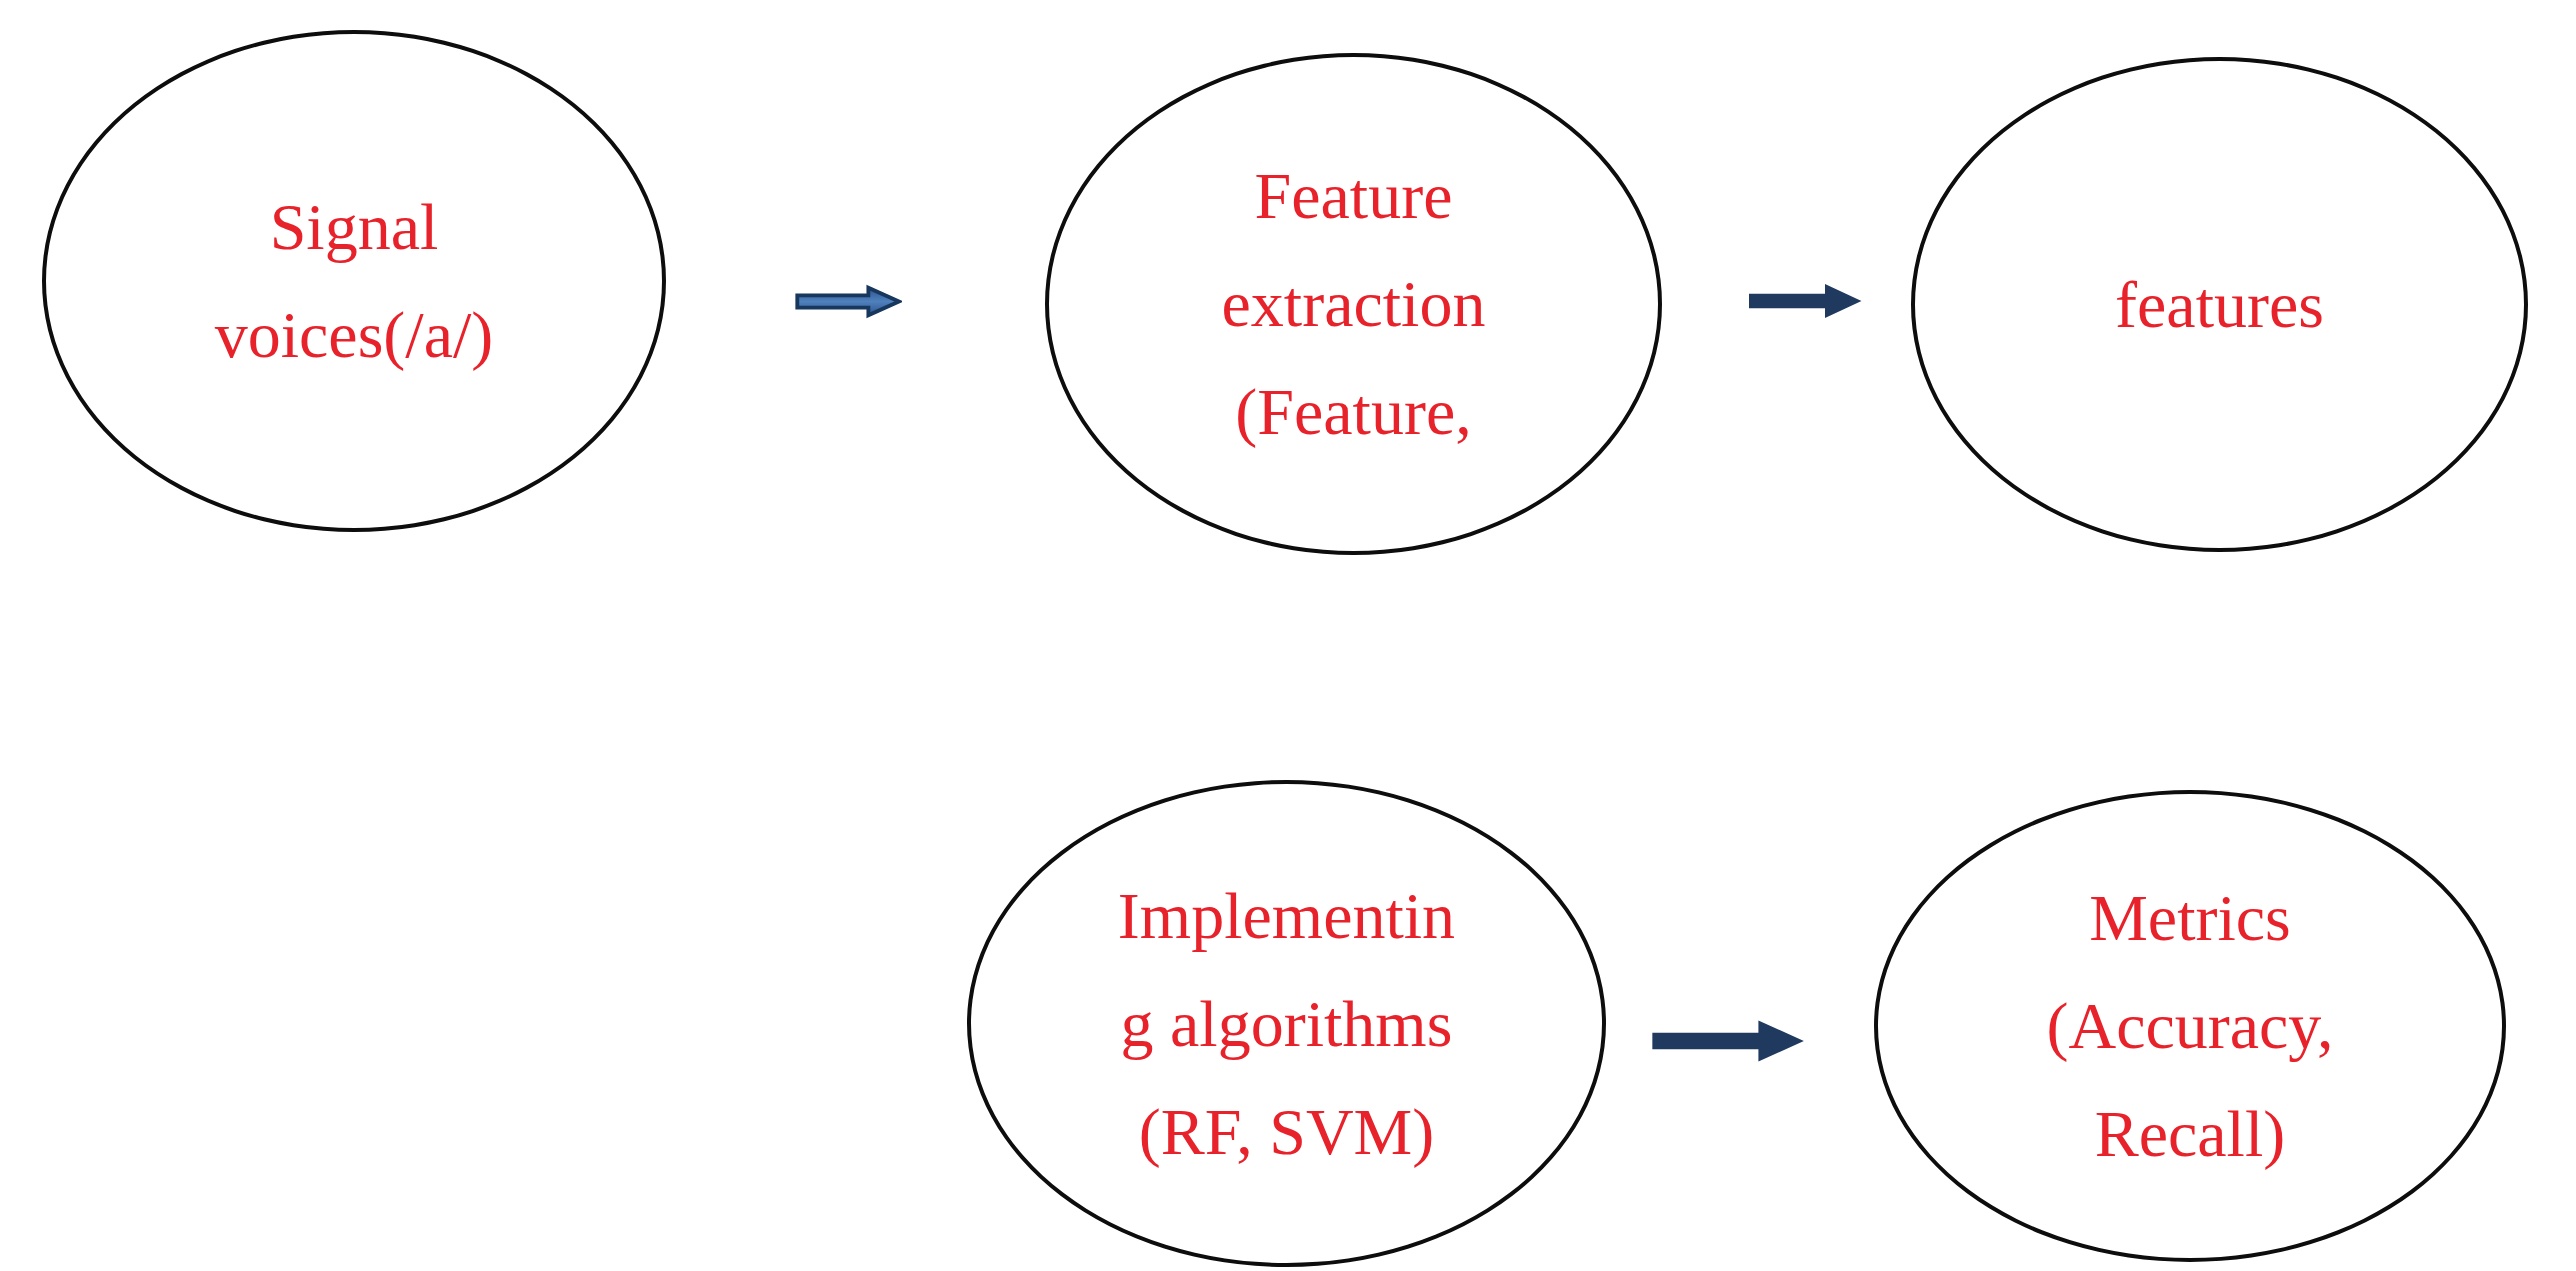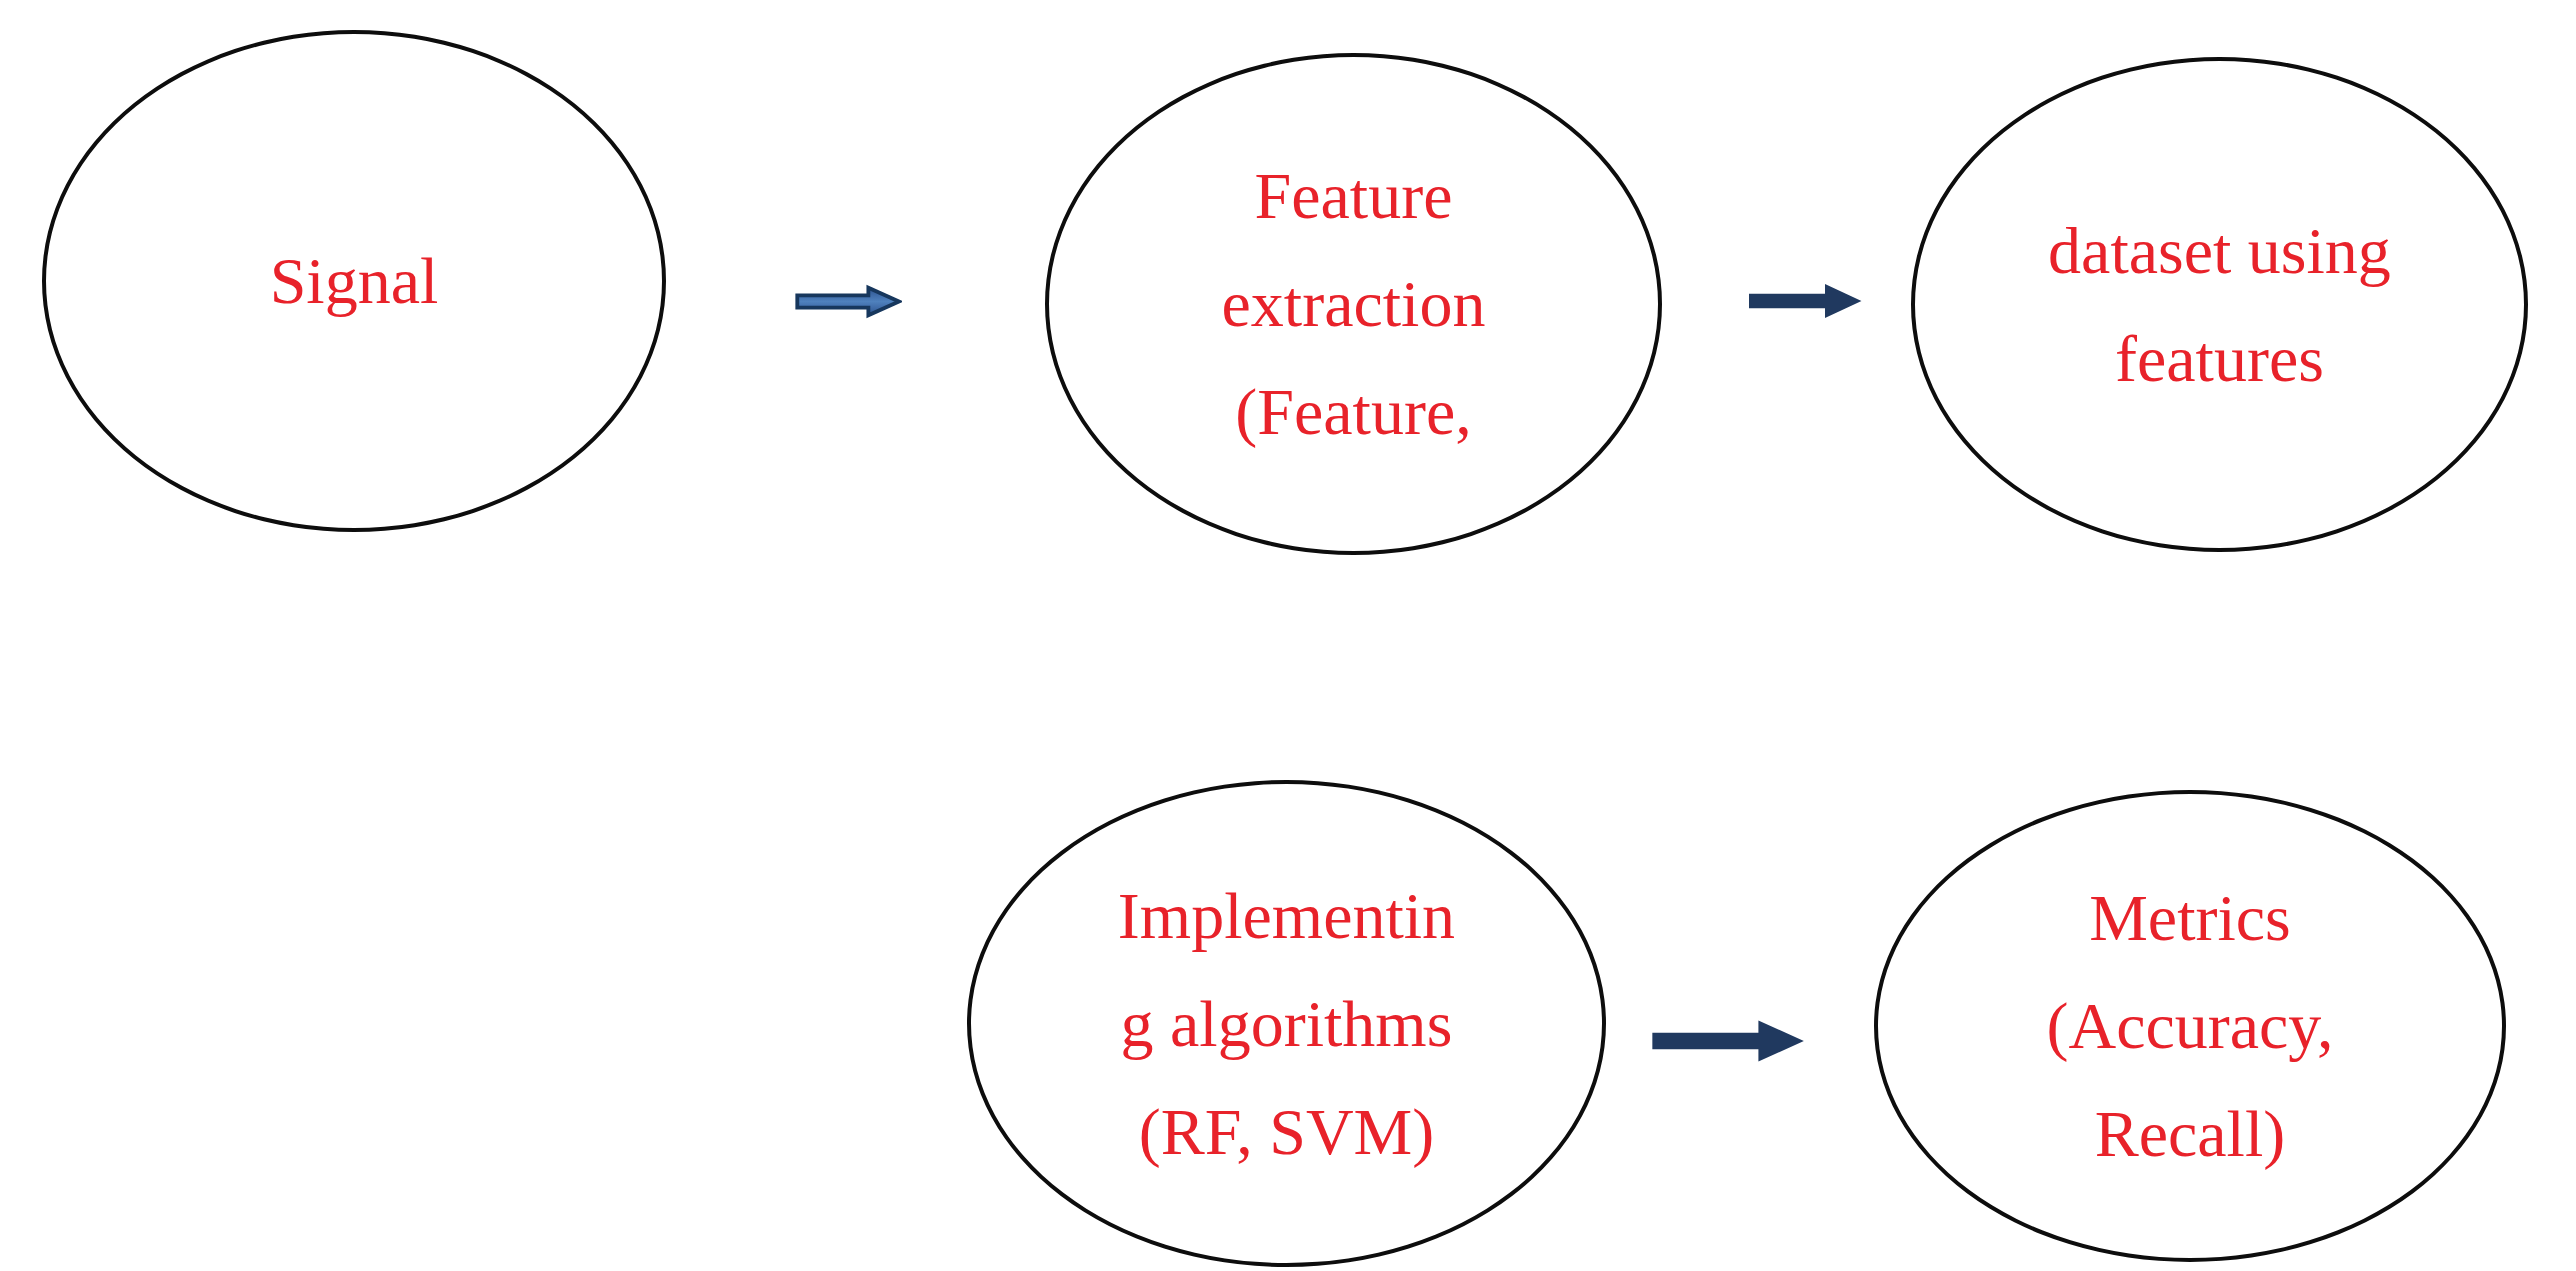--- a/index.html
+++ b/index.html
@@ -49,20 +49,21 @@
   .arrow-3 { left: 1652px; top: 1016px; width: 156px; height: 50px; }
 </style>
 </head>
 <body>
 
 <div class="canvas">
 
   <div class="node node-1">
     <div class="node-text">
       <div>Signal</div>
+      <div>voices(/a/)</div>
     </div>
   </div>
 
   <svg class="arrow arrow-1" viewBox="0 0 140 48">
     <defs>
       <linearGradient id="arrowGrad" x1="0" y1="0" x2="0" y2="1">
         <stop offset="0" stop-color="#2c528f"></stop>
         <stop offset="0.5" stop-color="#4f81bd"></stop>
         <stop offset="1" stop-color="#2c528f"></stop>
       </linearGradient>
@@ -77,21 +78,20 @@
       <div>(Feature,</div>
     </div>
   </div>
 
   <svg class="arrow arrow-2" viewBox="0 0 150 55">
     <polygon points="0,18 100,18 100,5 148,27.5 100,50 100,37 0,37" fill="var(--arrow-solid, #20395f)"></polygon>
   </svg>
 
   <div class="node node-3">
     <div class="node-text">
-      <div>dataset using</div>
       <div>features</div>
     </div>
   </div>
 
   <div class="node node-4">
     <div class="node-text">
       <div>Implementin</div>
       <div>g algorithms</div>
       <div>(RF, SVM)</div>
     </div>

